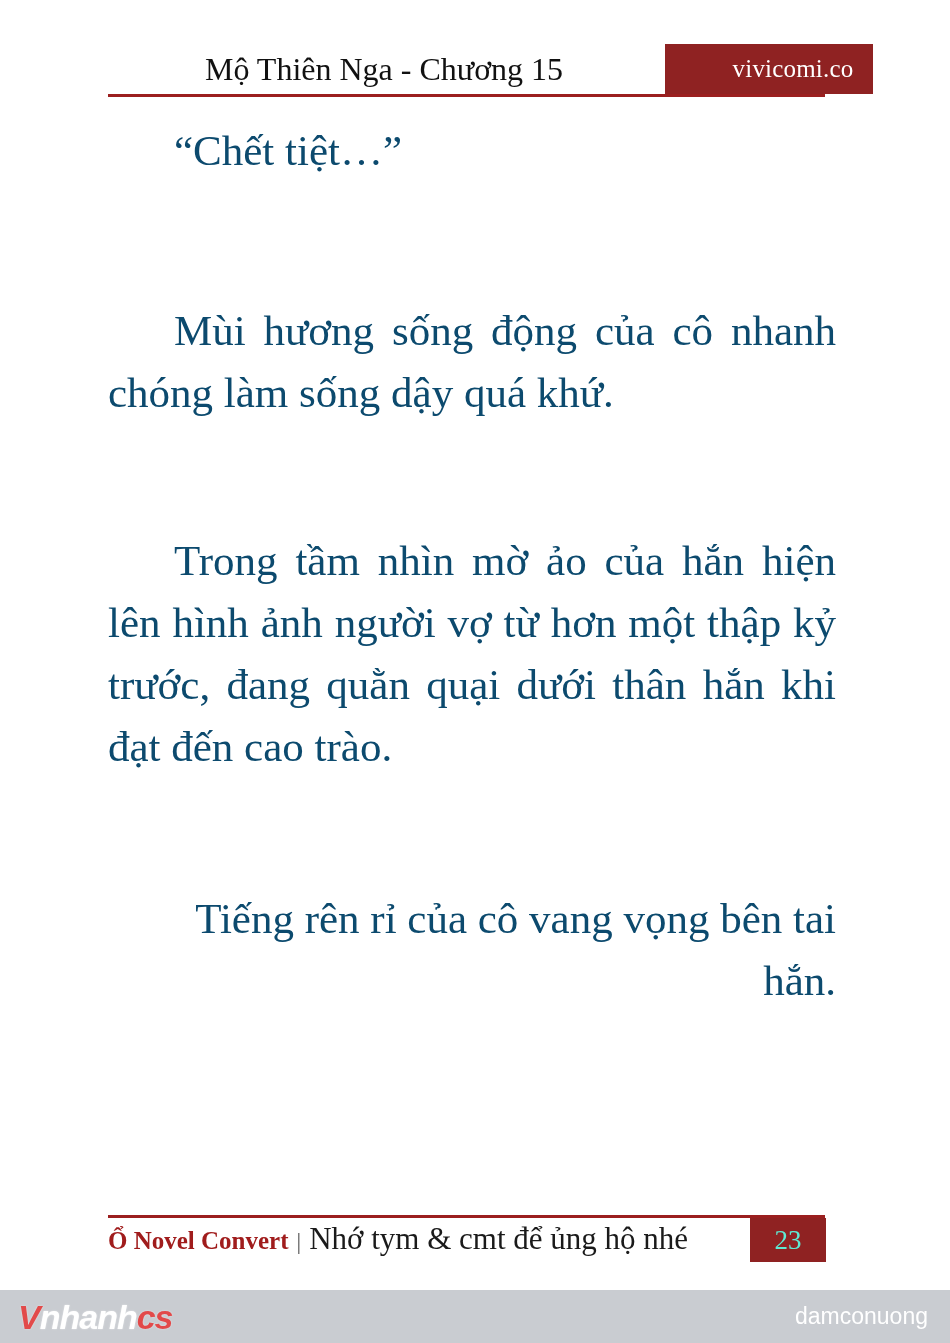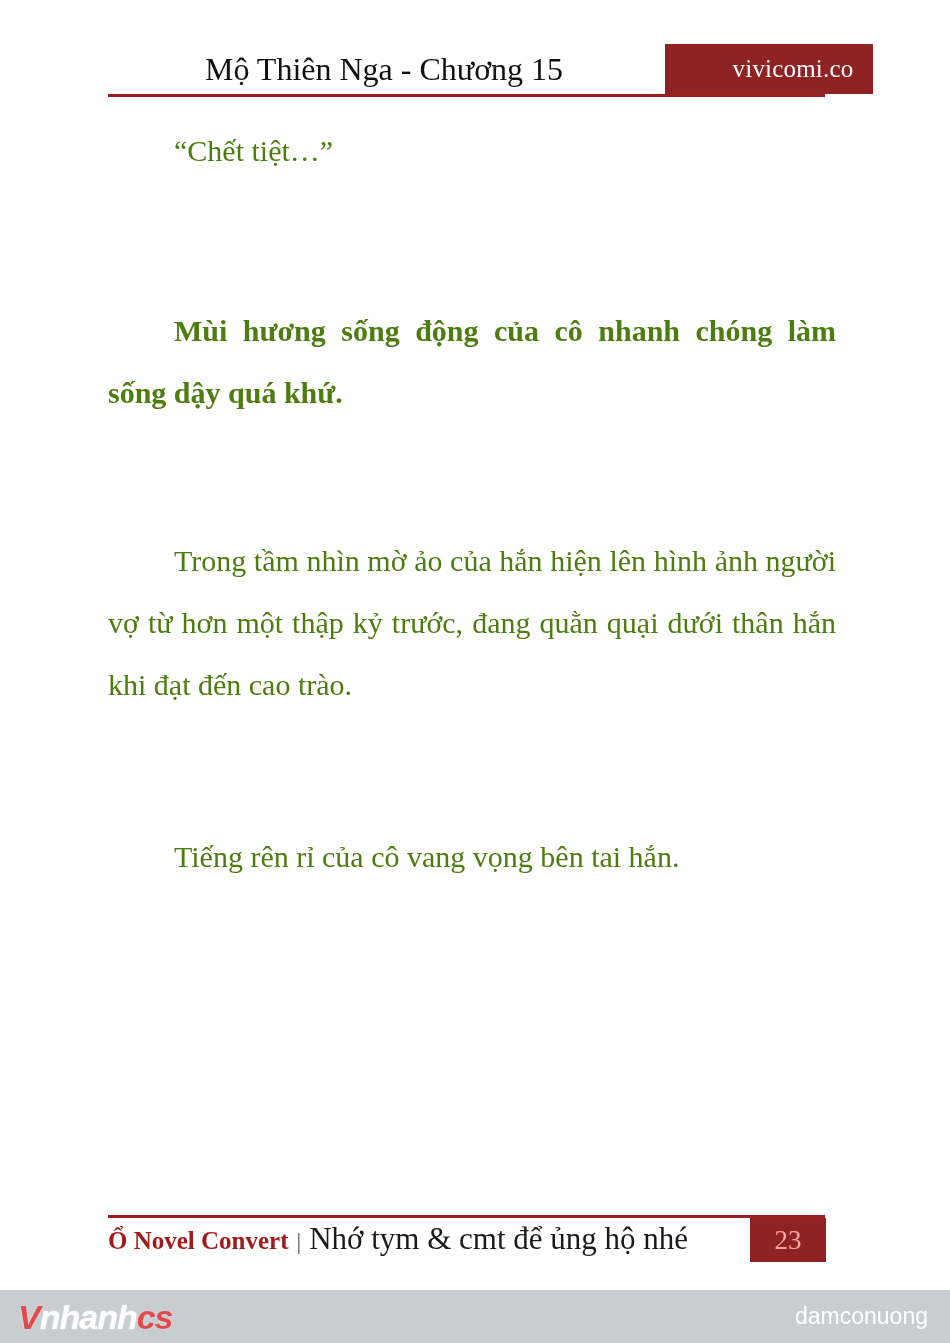--- a/index.html
+++ b/index.html
@@ -71,37 +71,37 @@
   }
 
   
   .content {
     position: absolute;
     left: 108px;
     top: 120px;
     width: 728px;
   }
   .para {
-    font-size: 30px;
+    font-size: 43px;
     line-height: 62px;
-    color: #4d7c0f;
+    color: #0c4a6e;
     text-align: justify;
     text-justify: inter-word;
     margin: 0 0 62px 0;
     font-family: "Liberation Serif", serif;
   }
   .para.indent {
     text-indent: 66px;
   }
   .para.last-left {
-    text-align: left;
+    text-align: right;
   }
   .p1 { margin-bottom: 118px; }
   .p2 { margin-bottom: 106px; }
-  .p3 { margin-bottom: 106px; font-weight: bold; }
+  .p3 { margin-bottom: 106px; }
   .p4 { margin-bottom: 110px; }
   .p5 { margin-bottom: 0; }
 
   
   .footer {
     position: absolute;
     left: 108px;
     top: 1215px;
     width: 717px;
     height: 44px;
@@ -145,21 +145,21 @@
     font-size: 31px;
     font-family: Liberation Serif, serif;
   }
   .footer-page {
     position: absolute;
     right: -1px;
     top: 3px;
     width: 76px;
     height: 44px;
     background: #8f2222;
-    color: #fca5a5;
+    color: #5eead4;
     font-size: 27px;
     line-height: 44px;
     text-align: center;
     font-family: "Liberation Serif", serif;
   }
 
   
   .bottom-bar {
     position: absolute;
     left: 0;

